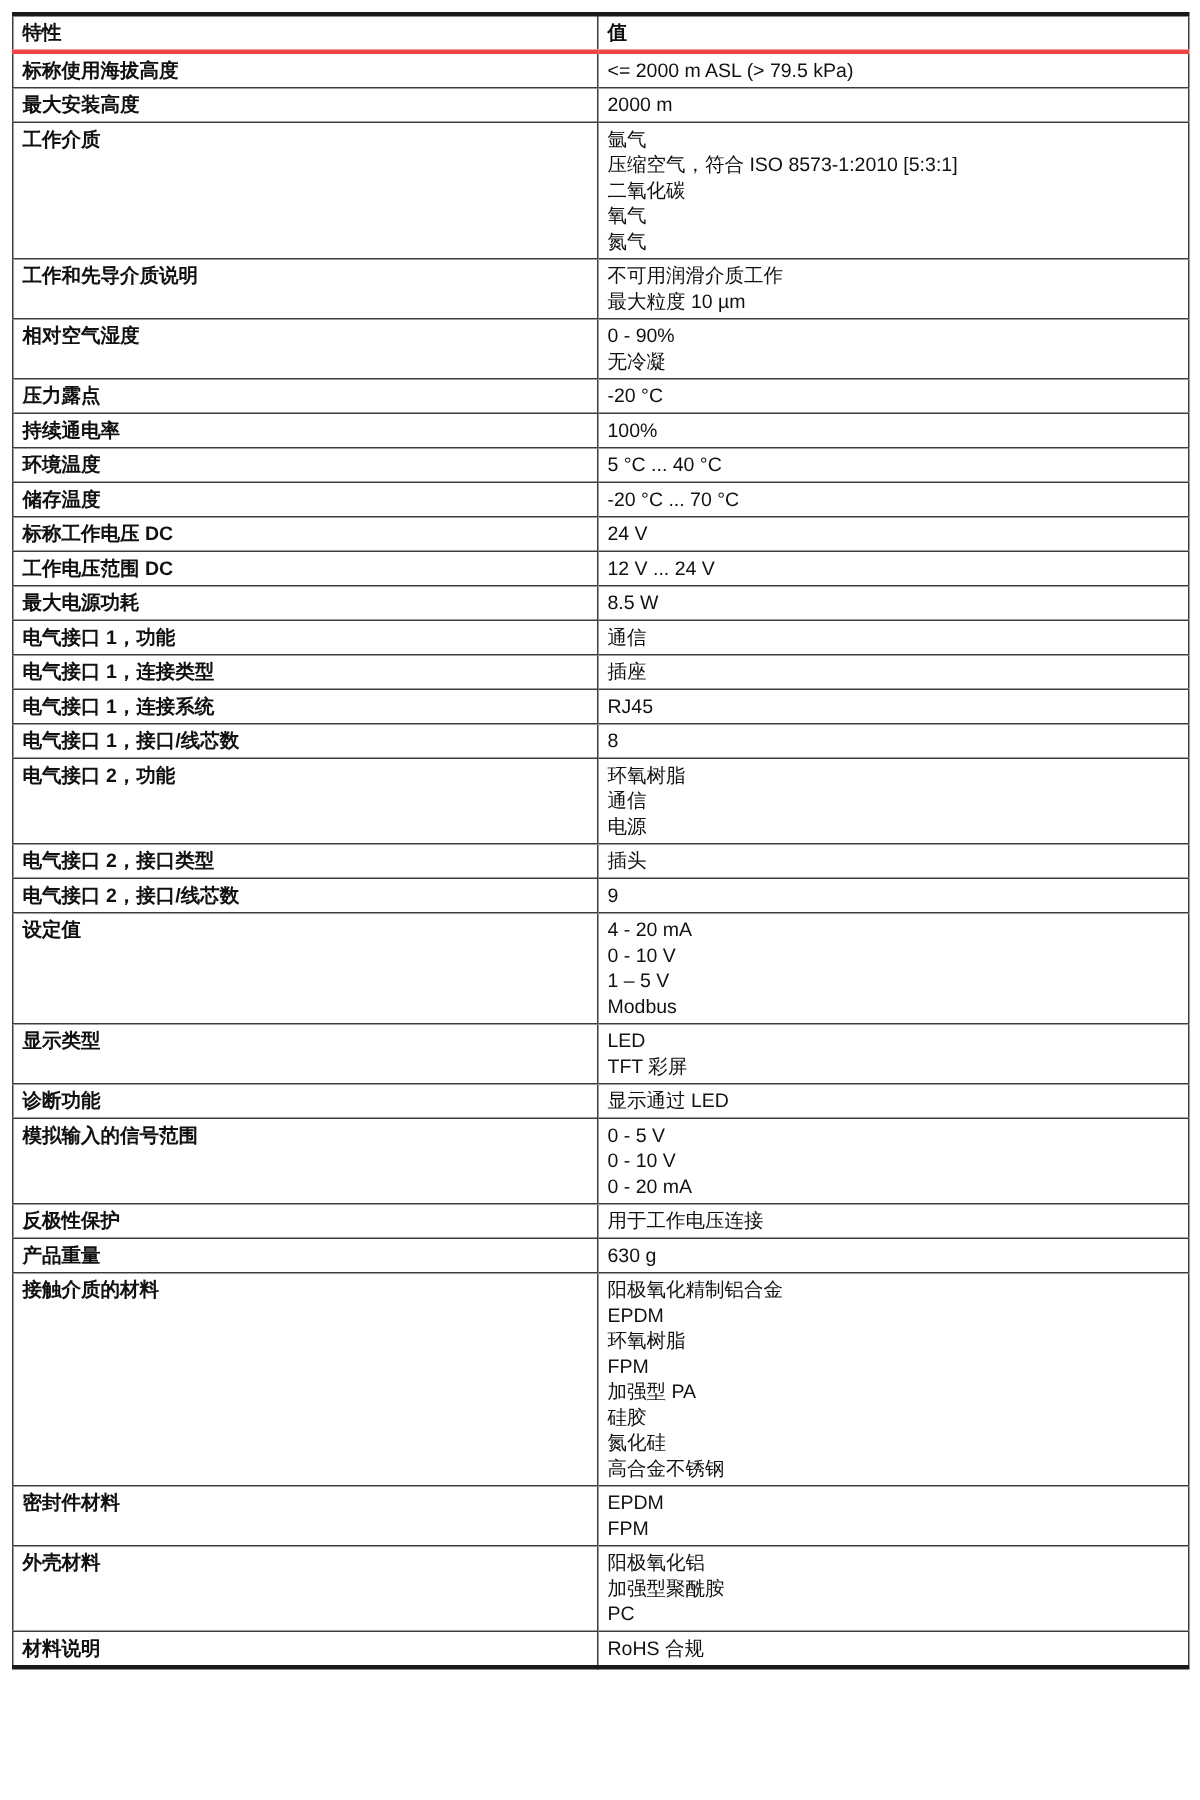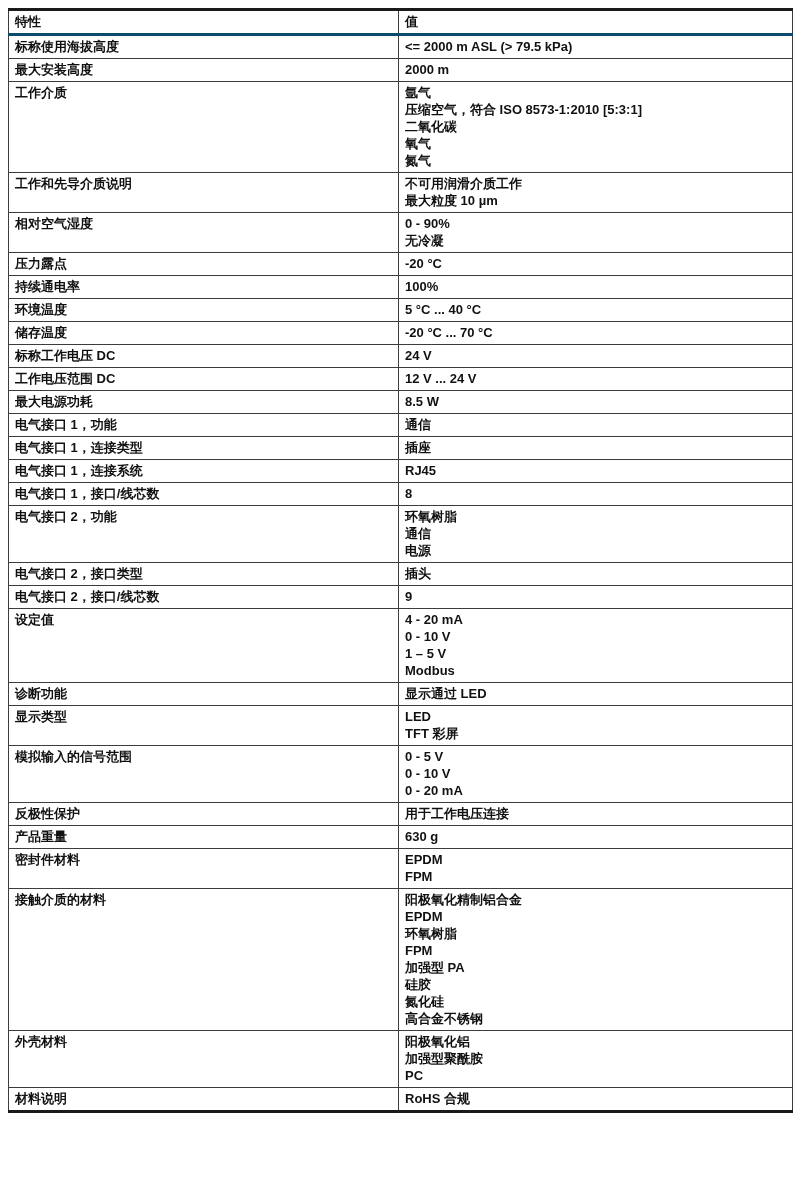--- a/index.html
+++ b/index.html
@@ -31,34 +31,33 @@
     font-size: 13px;
     line-height: 17px;
     padding: 2px 6px 3px 6px;
     vertical-align: top;
     text-align: left;
     overflow: hidden;
     white-space: normal;
   }
   thead th {
     font-weight: bold;
-    border-bottom: 3px solid #0c4a6e;
+    border-bottom: 3px solid #ef4444;
   }
   tbody td {
     border-top: 1px solid #3c3c3c;
   }
   td.feature-cell, th.header-feature {
     font-weight: bold;
   }
   td.value-cell, th.header-value {
     border-left: 1px solid #3c3c3c;
   }
   .value-line {
     display: block;
-    font-weight: bold;
   }
 </style>
 </head>
 <body>
 
 <div class="page">
   <table class="spec">
     <colgroup>
       <col class="feature-col">
       <col class="value-col">
@@ -217,31 +216,31 @@
     <td class="feature-cell">设定值</td>
     <td class="value-cell">
             <span class="value-line">4 - 20 mA</span>
             <span class="value-line">0 - 10 V</span>
             <span class="value-line">1 – 5 V</span>
             <span class="value-line">Modbus</span>
           </td>
   </tr>
 
   <tr>
-    <td class="feature-cell">诊断功能</td>
-    <td class="value-cell">
-            <span class="value-line">显示通过 LED</span>
-          </td>
-  </tr>
-
-  <tr>
     <td class="feature-cell">显示类型</td>
     <td class="value-cell">
             <span class="value-line">LED</span>
             <span class="value-line">TFT 彩屏</span>
+          </td>
+  </tr>
+
+  <tr>
+    <td class="feature-cell">诊断功能</td>
+    <td class="value-cell">
+            <span class="value-line">显示通过 LED</span>
           </td>
   </tr>
 
   <tr>
     <td class="feature-cell">模拟输入的信号范围</td>
     <td class="value-cell">
             <span class="value-line">0 - 5 V</span>
             <span class="value-line">0 - 10 V</span>
             <span class="value-line">0 - 20 mA</span>
           </td>
@@ -252,46 +251,46 @@
     <td class="feature-cell">反极性保护</td>
     <td class="value-cell">
             <span class="value-line">用于工作电压连接</span>
           </td>
   </tr>
 
   <tr>
     <td class="feature-cell">产品重量</td>
     <td class="value-cell">
             <span class="value-line">630 g</span>
-          </td>
-  </tr>
-
-  <tr>
-    <td class="feature-cell">密封件材料</td>
-    <td class="value-cell">
-            <span class="value-line">EPDM</span>
-            <span class="value-line">FPM</span>
           </td>
   </tr>
 
   <tr>
     <td class="feature-cell">接触介质的材料</td>
     <td class="value-cell">
             <span class="value-line">阳极氧化精制铝合金</span>
             <span class="value-line">EPDM</span>
             <span class="value-line">环氧树脂</span>
             <span class="value-line">FPM</span>
             <span class="value-line">加强型 PA</span>
             <span class="value-line">硅胶</span>
             <span class="value-line">氮化硅</span>
             <span class="value-line">高合金不锈钢</span>
           </td>
   </tr>
 
   <tr>
+    <td class="feature-cell">密封件材料</td>
+    <td class="value-cell">
+            <span class="value-line">EPDM</span>
+            <span class="value-line">FPM</span>
+          </td>
+  </tr>
+
+  <tr>
     <td class="feature-cell">外壳材料</td>
     <td class="value-cell">
             <span class="value-line">阳极氧化铝</span>
             <span class="value-line">加强型聚酰胺</span>
             <span class="value-line">PC</span>
           </td>
   </tr>
 
   <tr>
     <td class="feature-cell">材料说明</td>

